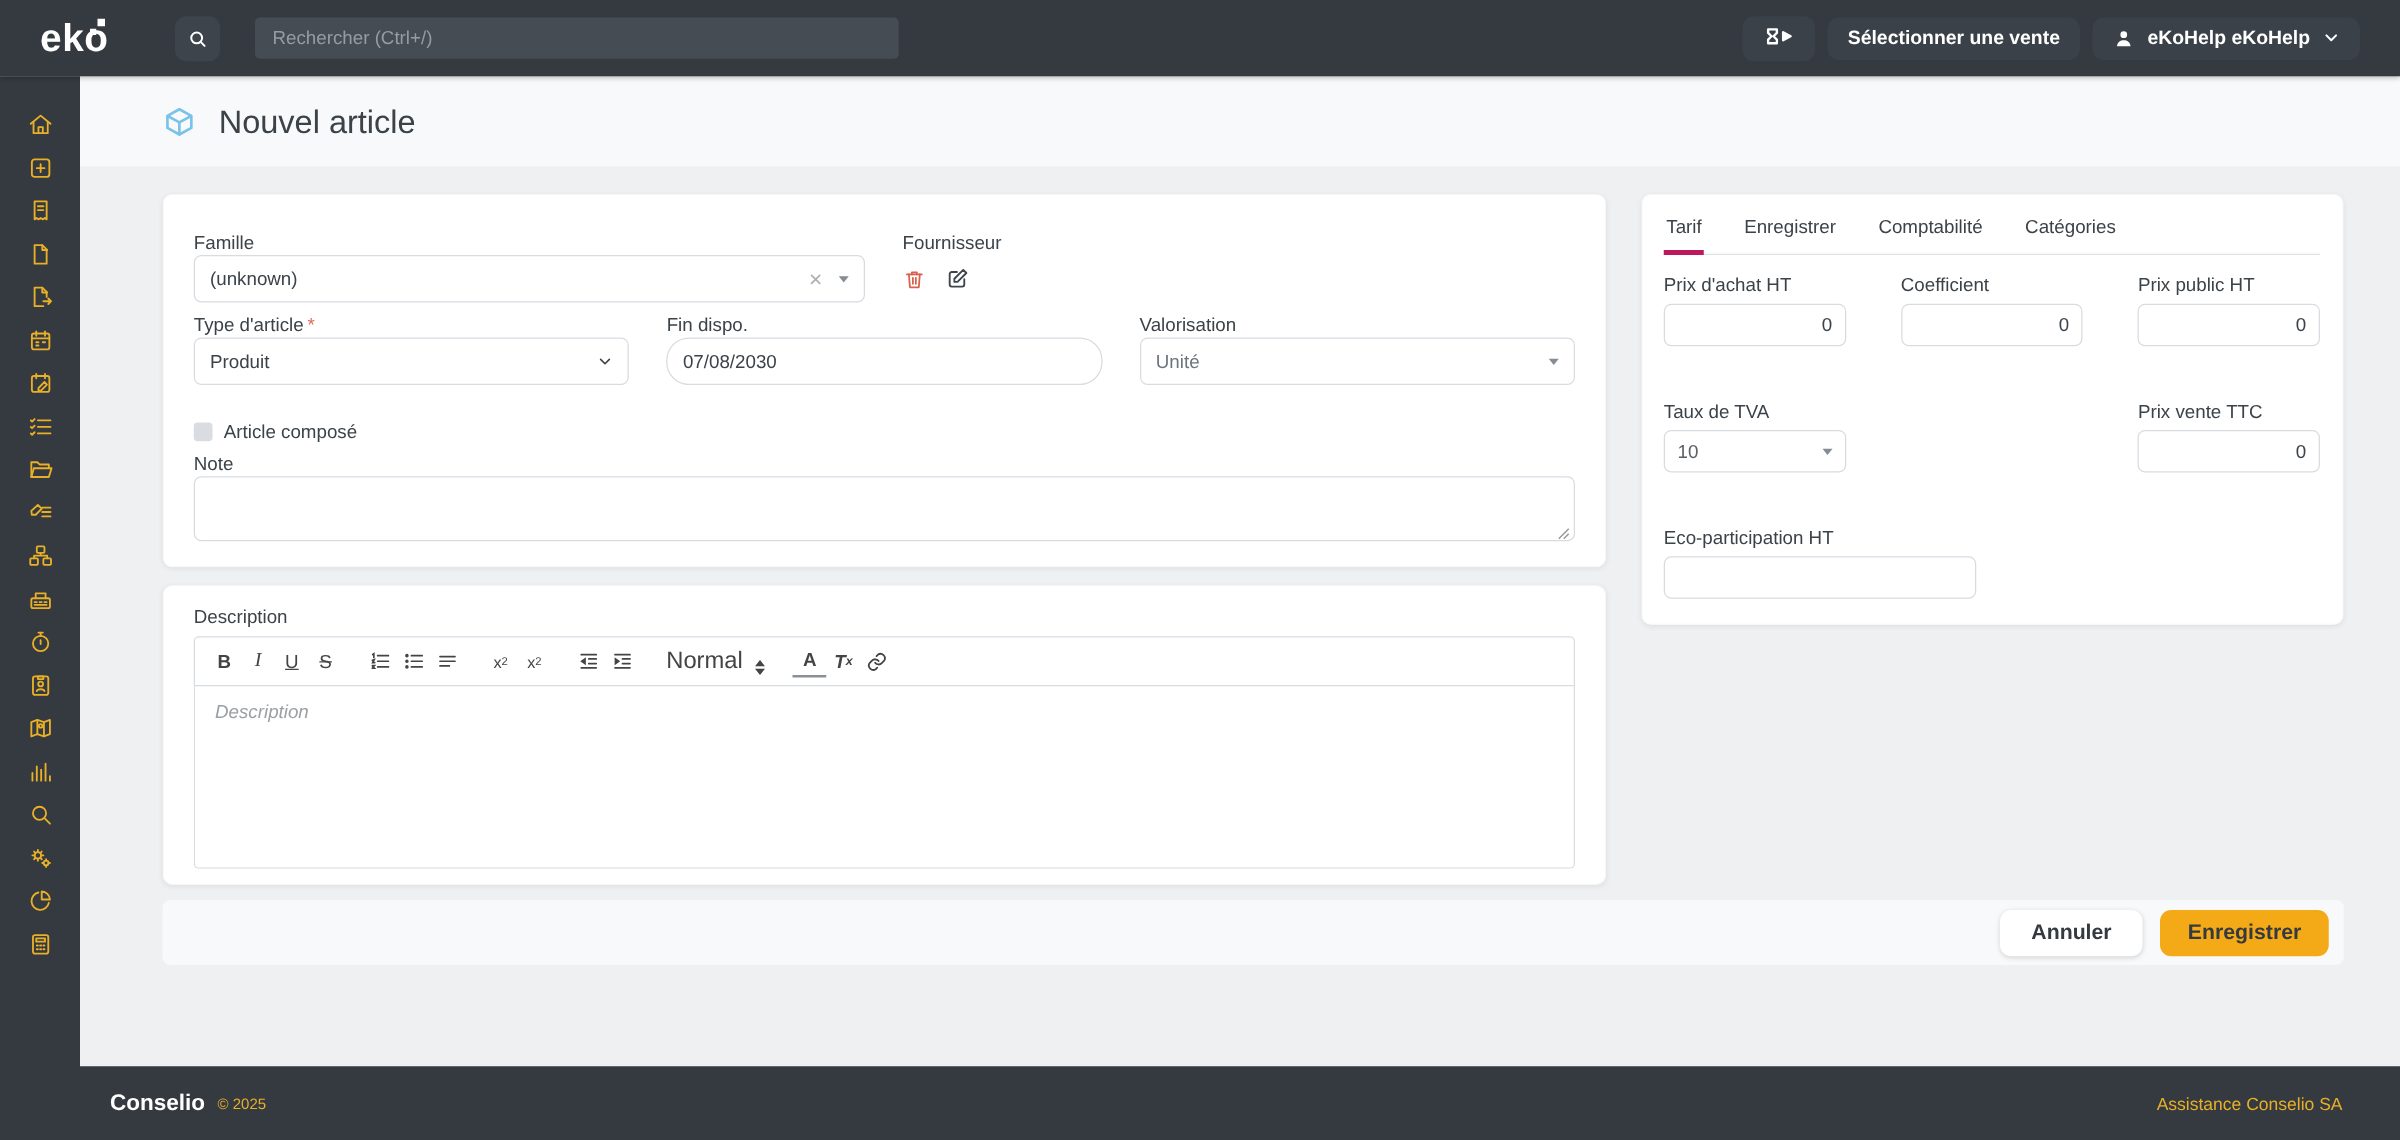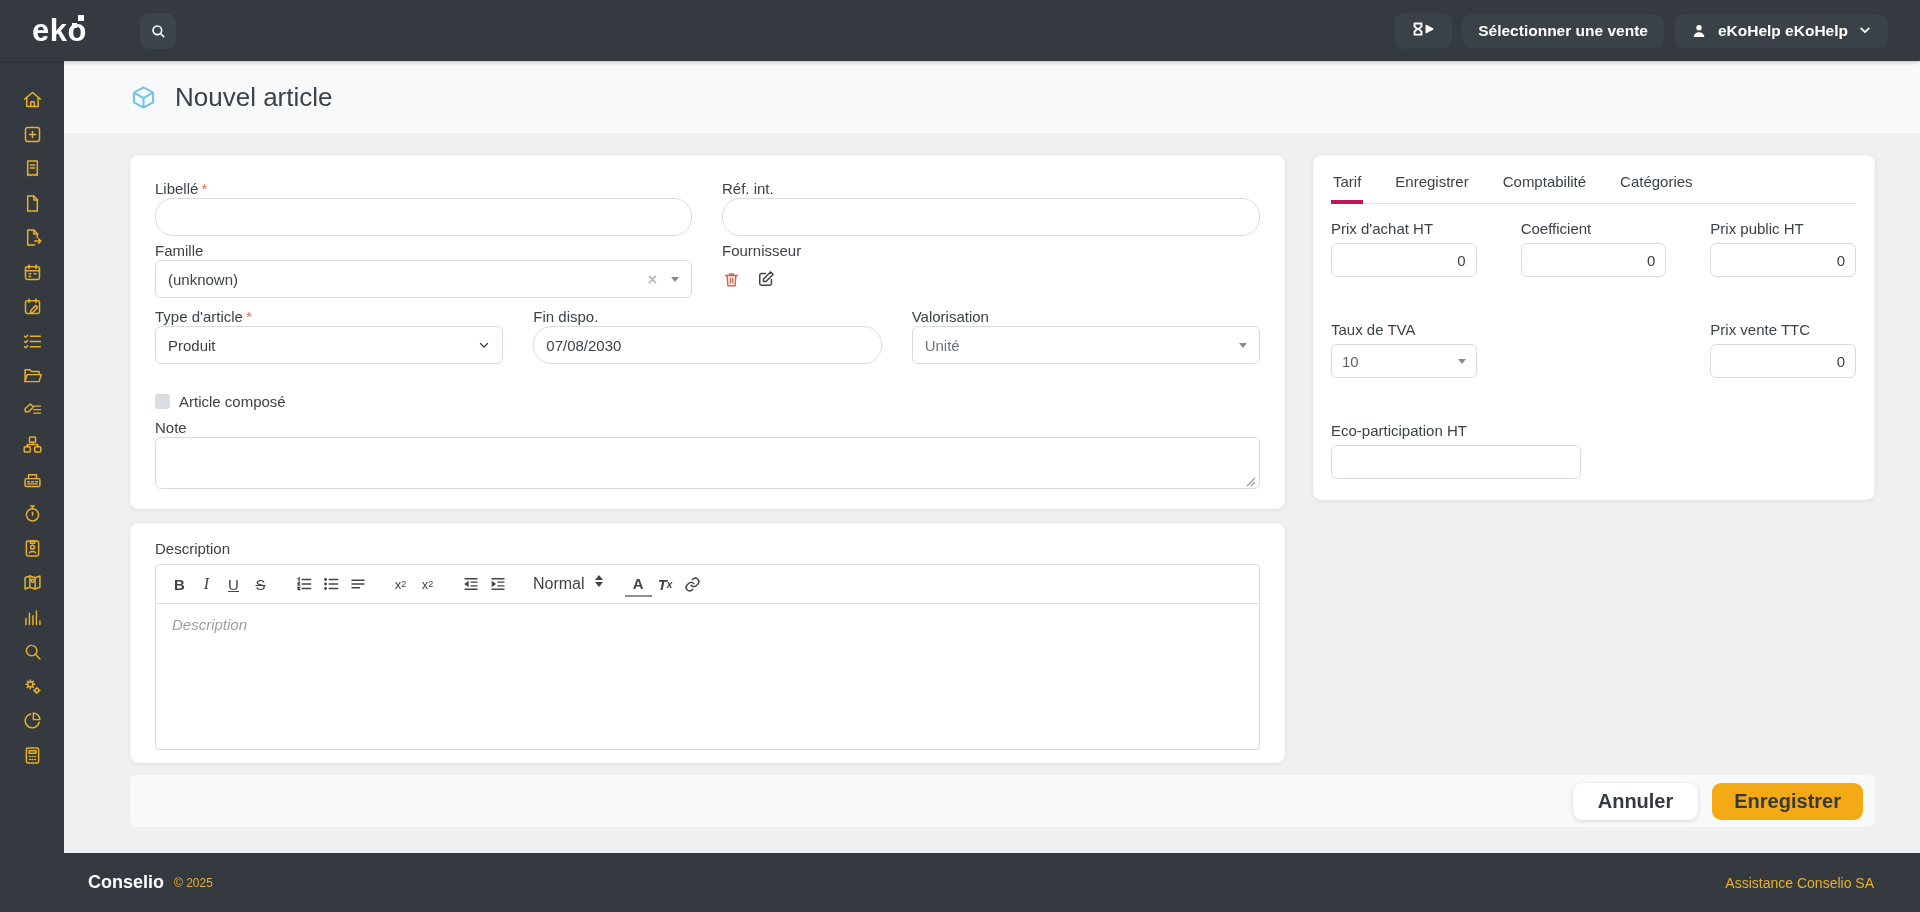--- a/index.html
+++ b/index.html
@@ -78,22 +78,22 @@
     border-radius:4px 4px 0 0; display:flex; align-items:center; padding:0 10px; color:#444; }
   .tbtn { width:27px; height:26px; display:flex; align-items:center; justify-content:center;
     cursor:pointer; font-size:15px; color:#444; flex:none; }
   .tb-b { font-weight:800; }
   .tb-i { font-style:italic; font-family:"Liberation Serif", serif; font-size:16px; }
   .tb-u { text-decoration:underline; }
   .tb-s { text-decoration:line-through; }
   .grp { margin-left:16px; }
   .subsup { font-size:13px; }
   .subsup sub,.subsup sup { font-size:9px; }
-  .size-pick { margin-left:16px; display:flex; align-items:flex-start; gap:10px;
-    font-size:16px; color:#444; cursor:pointer; padding:0 6px; }
+  .size-pick { margin-left:16px; display:flex; align-items:flex-end; gap:10px;
+    font-size:19px; color:#444; cursor:pointer; padding:0 6px; }
   .updown { display:flex; flex-direction:column; gap:2px; }
   .tri-up { width:0;height:0;border-left:4px solid transparent;border-right:4px solid transparent;border-bottom:5px solid #444; }
   .tri-dn { width:0;height:0;border-left:4px solid transparent;border-right:4px solid transparent;border-top:5px solid #444; }
   .tb-color { font-weight:700; border-bottom:2.5px solid #8a9097; line-height:15px; }
   .tb-clear { font-style:italic; font-weight:600; }
   .tb-clear .xx { font-size:10px; font-weight:700; }
   .ql-editor { position:relative; height:146px; border:1px solid #d8dce1; border-top:none;
     border-radius:0 0 4px 4px; cursor:text; }
   .ql-ph { position:absolute; left:16px; top:12px; font-style:italic; color:#9aa0a5; font-size:15px; }
 
@@ -109,21 +109,21 @@
     padding:0 10px; font-size:15px; color:#3c434a; font-family:"Liberation Sans", sans-serif; }
   .num { text-align:right; }
   .ssel { height:34px; border:1px solid #d8dce1; border-radius:6px; padding:0 10px;
     font-size:15px; display:flex; align-items:center; cursor:pointer; color:#5b6167;justify-content:center; }
   .ssel .val { flex:1; }
   .eco .sinp { width:250px; }
 
   
   .action-strip { margin-top:12px; height:52px; background:#f8f9fa; border-radius:6px;
     display:flex; align-items:center; justify-content:flex-end; gap:14px; padding-right:12px; }
-  .btn { height:37px; border:none; border-radius:9px; font-size:20px; font-weight:700;
+  .btn { height:37px; border:none; border-radius:9px; font-size:17px; font-weight:700;
     font-family:"Liberation Sans", sans-serif; cursor:pointer; color:#343a40; }
   .btn-cancel { background:#fff; padding:0 25px; box-shadow:0 1px 4px rgba(0,0,0,.15); }
   .btn-save { background:#f3aa16; padding:0 22px; }
 
   
   .footer { height:59px; background:#343a40; display:flex; align-items:center;
     padding:0 46px 0 24px; }
   .f-brand { color:#fff; font-size:18px; font-weight:800; }
   .f-copy { color:#e9b027; font-size:12px; margin-left:10px; }
   .f-link { margin-left:auto; color:#e9b027; font-size:14px; cursor:pointer; }
@@ -136,20 +136,21 @@
     <span>eko</span>
     <span class="px px1"></span>
     <span class="px px2"></span>
   </div>
   <div class="search-btn">
     <svg width="16" height="16" viewBox="0 0 24 24" fill="none" stroke="#fff" stroke-width="2.4" stroke-linecap="round">
         <circle cx="11" cy="11" r="6.5"></circle>
         <path d="M15.8 15.8L20.5 20.5"></path>
       </svg>
   </div>
+  <input class="search-input" placeholder="Rechercher (Ctrl+/)" style="">
   <div class="top-right">
     <div class="top-chip">
       <svg width="26" height="20" viewBox="0 0 26 20" fill="none" stroke="#fff" stroke-width="1.9" stroke-linecap="round" stroke-linejoin="round">
         <path d="M4.5 2.5h7v2.8L8.8 8l2.7 2.7v2.9h-7v-2.9L7.2 8 4.5 5.3z"></path>
         <path d="M16.5 4.8L22.5 8l-6 3.2z" fill="#fff" stroke="#fff"></path>
       </svg>
     </div>
     <div class="top-chip">
       <span>Sélectionner une vente</span>
     </div>
@@ -311,30 +312,20 @@
             <path d="M12 12.4V21"></path>
           </svg>
         <h1 class="page-title">Nouvel article</h1>
       </div>
 
       <div class="work">
         <div class="cols">
           <div class="left-col">
 
             <section class="card main-card">
-              <div class="grid2">
-                <div class="fld">
-                  <label><span>Libellé</span><span class="req">*</span></label>
-                  <input class="inp" value="" style="">
-                </div>
-                <div class="fld">
-                  <label>Réf. int.</label>
-                  <input class="inp" value="" style="">
-                </div>
-              </div>
 
               <div class="grid2 row-b">
                 <div class="fld">
                   <label>Famille</label>
                   <div class="sel">
                     <span class="val">(unknown)</span>
                     <svg width="13" height="13" viewBox="0 0 24 24" fill="none" stroke="#aab0b5" stroke-width="2.6" stroke-linecap="round" style="margin-right:12px">
                         <path d="M6 6l12 12M18 6L6 18"></path>
                       </svg>
                     <span class="caret"></span>

